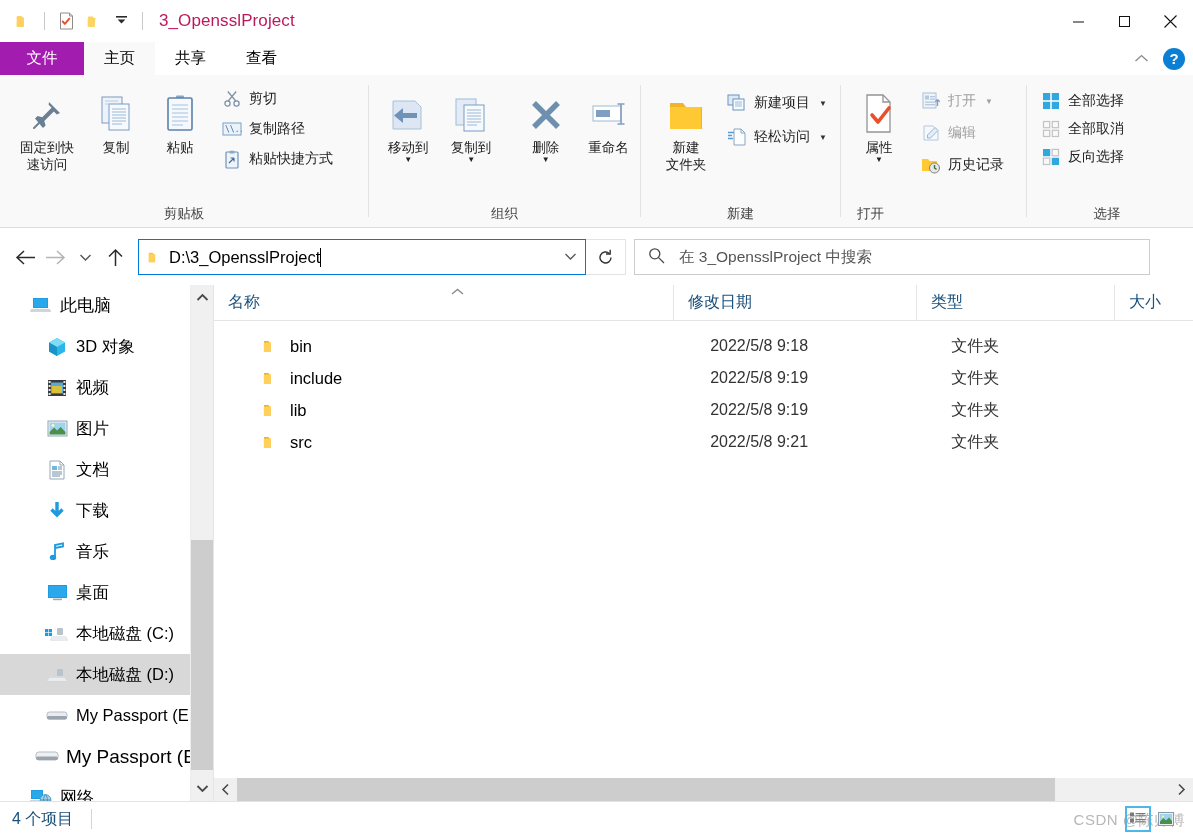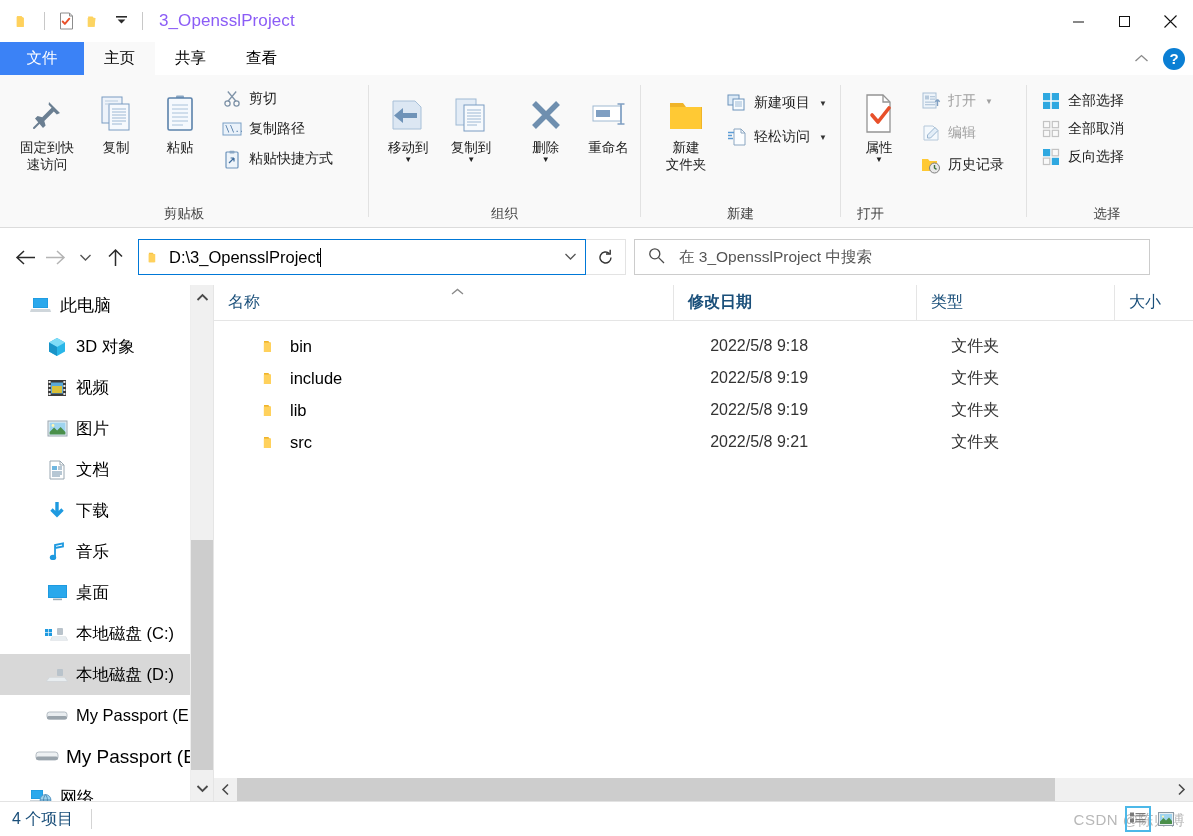--- a/index.html
+++ b/index.html
@@ -15,40 +15,40 @@
   
   .titlebar {
     position:absolute; left:0; top:0; width:1193px; height:42px;
     background:#ffffff; display:flex; align-items:center;
   }
   .qat { display:flex; align-items:center; padding-left:12px; gap:6px; height:42px; }
   .qat-ico { width:22px; height:22px; display:flex; align-items:center; justify-content:center; }
   .qat-sep { width:1px; height:18px; background:#c8c8c8; margin:0 4px; }
   .qat-caret { font-size:9px; color:#303030; padding:0 4px; line-height:1; }
   .title-text {
-    margin-left:12px; font-size:17px; color:#8b5cf6; letter-spacing:.1px;
+    margin-left:12px; font-size:17px; color:#be185d; letter-spacing:.1px;
     white-space:nowrap;
   }
   .winbtns { position:absolute; right:0; top:0; display:flex; height:42px; }
   .winbtn {
     width:46px; height:42px; display:flex; align-items:center; justify-content:center;
   }
   .winbtn svg { display:block; }
 
   
   .tabstrip {
     position:absolute; left:0; top:42px; width:1193px; height:33px;
     background:#ffffff; display:flex; align-items:stretch;
   }
   .tab {
     display:flex; align-items:center; justify-content:center;
     font-size:15.5px; color:#000; padding:0 20px; height:33px; white-space:nowrap;
   }
   .tab.file {
-    background:#3b82f6; color:#ffffff; width:84px; padding:8px;
+    background:#a21caf; color:#ffffff; width:84px; padding:8px;
   }
   .tab.active { background:#f9f9f9; }
   .ribbon-ctl { position:absolute; right:8px; top:42px; height:33px; display:flex; align-items:center; gap:14px; }
   .chev-up { color:#767676; font-size:13px; }
   .helpbtn {
     width:22px; height:22px; border-radius:50%; background:#0b7fd4; color:#fff;
     display:flex; align-items:center; justify-content:center; font-size:15px; font-weight:bold;
   }
 
   
@@ -127,21 +127,21 @@
   
   .filepane { position:relative; flex:1; height:516px; background:#fff; overflow:hidden; }
   .sortcaret { position:absolute; left:236px; top:0; color:#767676; font-size:11px; }
   .colhead { display:flex; height:36px; border-bottom:1px solid #e5e5e5; align-items:center; }
   .col {
     font-size:16px; color:#1a4f7a; padding-left:14px; height:36px;
     display:flex; align-items:center; border-left:1px solid #e5e5e5;
   }
   .col:first-child { border-left:none; }
   .c-name { width:459px; }
-  .c-date { width:243px;font-weight:bold; }
+  .c-date { width:243px; }
   .c-type { width:198px; }
   .c-size { width:60px; }
 
   .frow { display:flex; align-items:center; height:32px;padding-left:27px; }
   .f-name { width:459px; display:flex; align-items:center; padding-left:21px; }
   .f-name .ic { margin-right:11px; display:flex; }
   .f-name .lbl { font-size:16.5px; color:#000; }
   .f-date { width:243px; padding-left:14px; font-size:16px; color:#333; }
   .f-type { width:198px; padding-left:14px; font-size:16px; color:#333; }
   .f-size { width:60px; }

